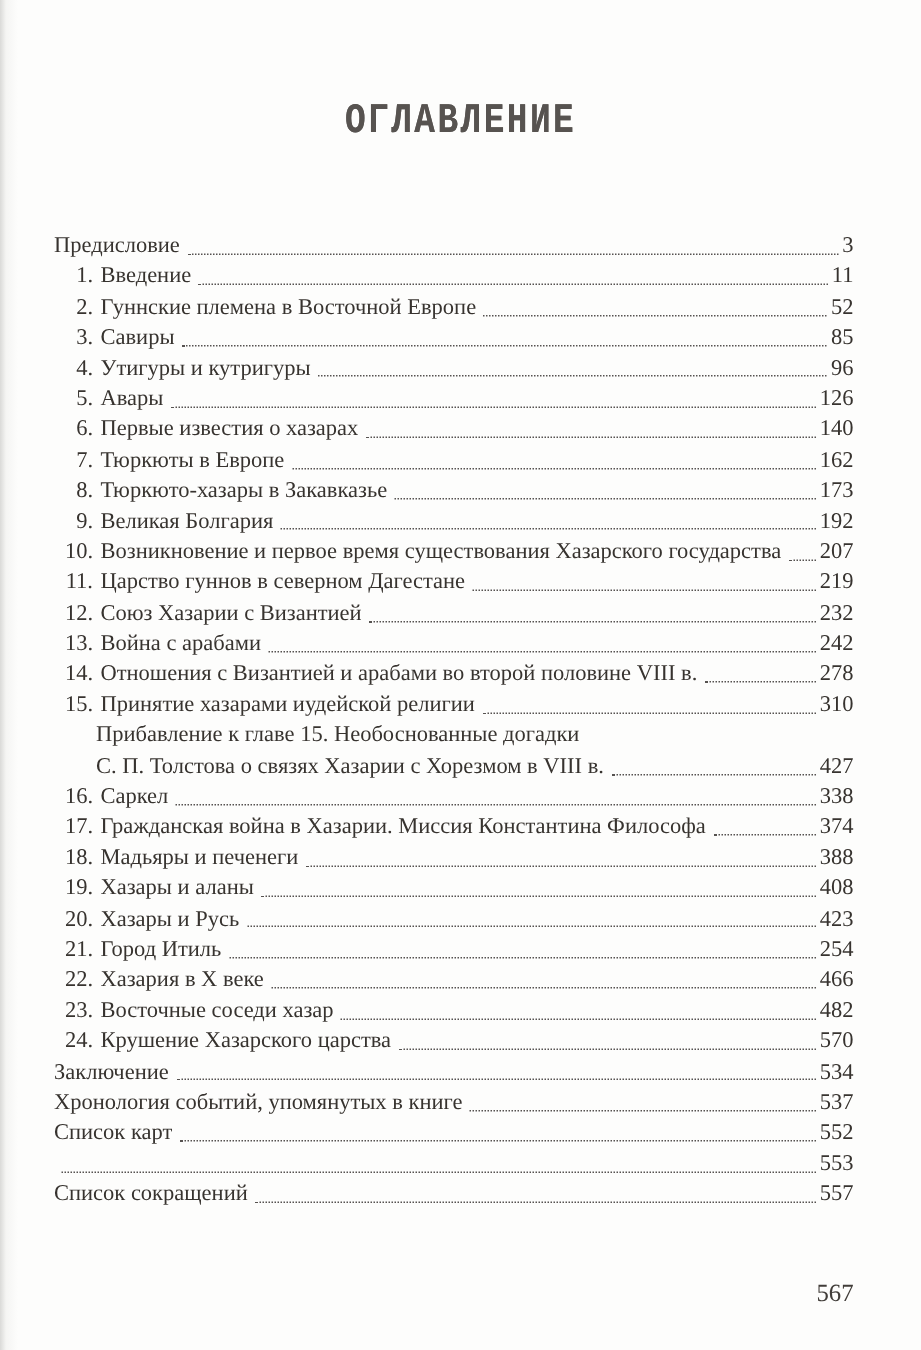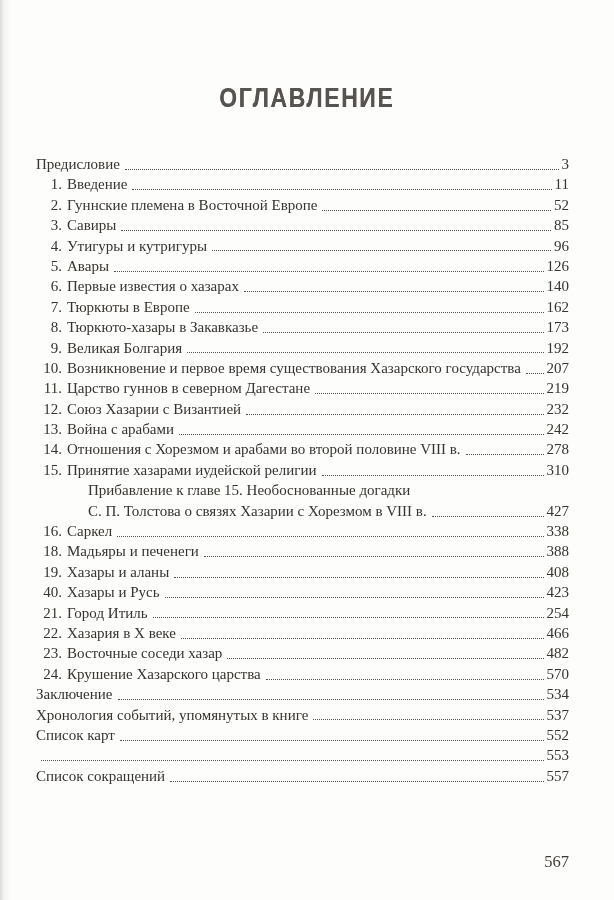--- a/index.html
+++ b/index.html
@@ -10,23 +10,23 @@
     color: #37332f;
     position: relative;
     overflow: hidden;
   }
   .page-edge-left {
     position: absolute; left: 0; top: 0; bottom: 0; width: 12px;
     background: linear-gradient(90deg, rgba(175,175,172,0.45) 0px, rgba(220,220,217,0.25) 4px, rgba(255,255,255,0) 12px);
     pointer-events: none;
   }
   .toc-title {
-    position: absolute; top: 82px; left: 0; width: 100%;
+    position: absolute; top: 66px; left: 0; width: 100%;
     text-align: center;
-    font-family: Liberation Sans, sans-serif;
+    font-family: Liberation Mono, monospace;
     font-weight: 700;
     font-size: 28px;
     color: #575350;
   }
   .toc-title .inner {
     display: inline-block;
     transform: scaleX(0.82);
     transform-origin: center;
     letter-spacing: 2px;
     text-shadow: 0 0 0.4px #6a6663;
@@ -43,21 +43,21 @@
     font-size: 15px;
     white-space: nowrap;
   }
   .num {
     flex: none;
     width: 26px;
     text-align: right;
   }
   .num + .label { margin-left: 5px; }
   .label { flex: none; }
-  .row.sub .label { margin-left: 52px; }
+  .row.sub .label { margin-left: 28px; }
   .dots {
     flex: 1 1 8px;
     min-width: 6px;
     height: 0;
     align-self: flex-end;
     margin: 0 3px 4.5px 5px;
     border-bottom: 1.6px dotted #565250;
   }
   .pg { flex: none; text-align: right; }
   .folio {
@@ -156,21 +156,21 @@
       <span class="pg">232</span>
     </div>
     <div class="row">
       <span class="num">13.</span>
       <span class="label">Война с арабами</span>
       <span class="dots"></span>
       <span class="pg">242</span>
     </div>
     <div class="row">
       <span class="num">14.</span>
-      <span class="label">Отношения с Хорезмом и арабами во второй половине VIII в.</span>
+      <span class="label">Отношения с Византией и арабами во второй половине VIII в.</span>
       <span class="dots"></span>
       <span class="pg">278</span>
     </div>
     <div class="row">
       <span class="num">15.</span>
       <span class="label">Принятие хазарами иудейской религии</span>
       <span class="dots"></span>
       <span class="pg">310</span>
     </div>
     <div class="row sub">
@@ -181,33 +181,39 @@
       <span class="dots"></span>
       <span class="pg">427</span>
     </div>
     <div class="row">
       <span class="num">16.</span>
       <span class="label">Саркел</span>
       <span class="dots"></span>
       <span class="pg">338</span>
     </div>
     <div class="row">
+      <span class="num">17.</span>
+      <span class="label">Гражданская война в Хазарии. Миссия Константина Философа</span>
+      <span class="dots"></span>
+      <span class="pg">374</span>
+    </div>
+    <div class="row">
       <span class="num">18.</span>
       <span class="label">Мадьяры и печенеги</span>
       <span class="dots"></span>
       <span class="pg">388</span>
     </div>
     <div class="row">
       <span class="num">19.</span>
       <span class="label">Хазары и аланы</span>
       <span class="dots"></span>
       <span class="pg">408</span>
     </div>
     <div class="row">
-      <span class="num">40.</span>
+      <span class="num">20.</span>
       <span class="label">Хазары и Русь</span>
       <span class="dots"></span>
       <span class="pg">423</span>
     </div>
     <div class="row">
       <span class="num">21.</span>
       <span class="label">Город Итиль</span>
       <span class="dots"></span>
       <span class="pg">254</span>
     </div>

